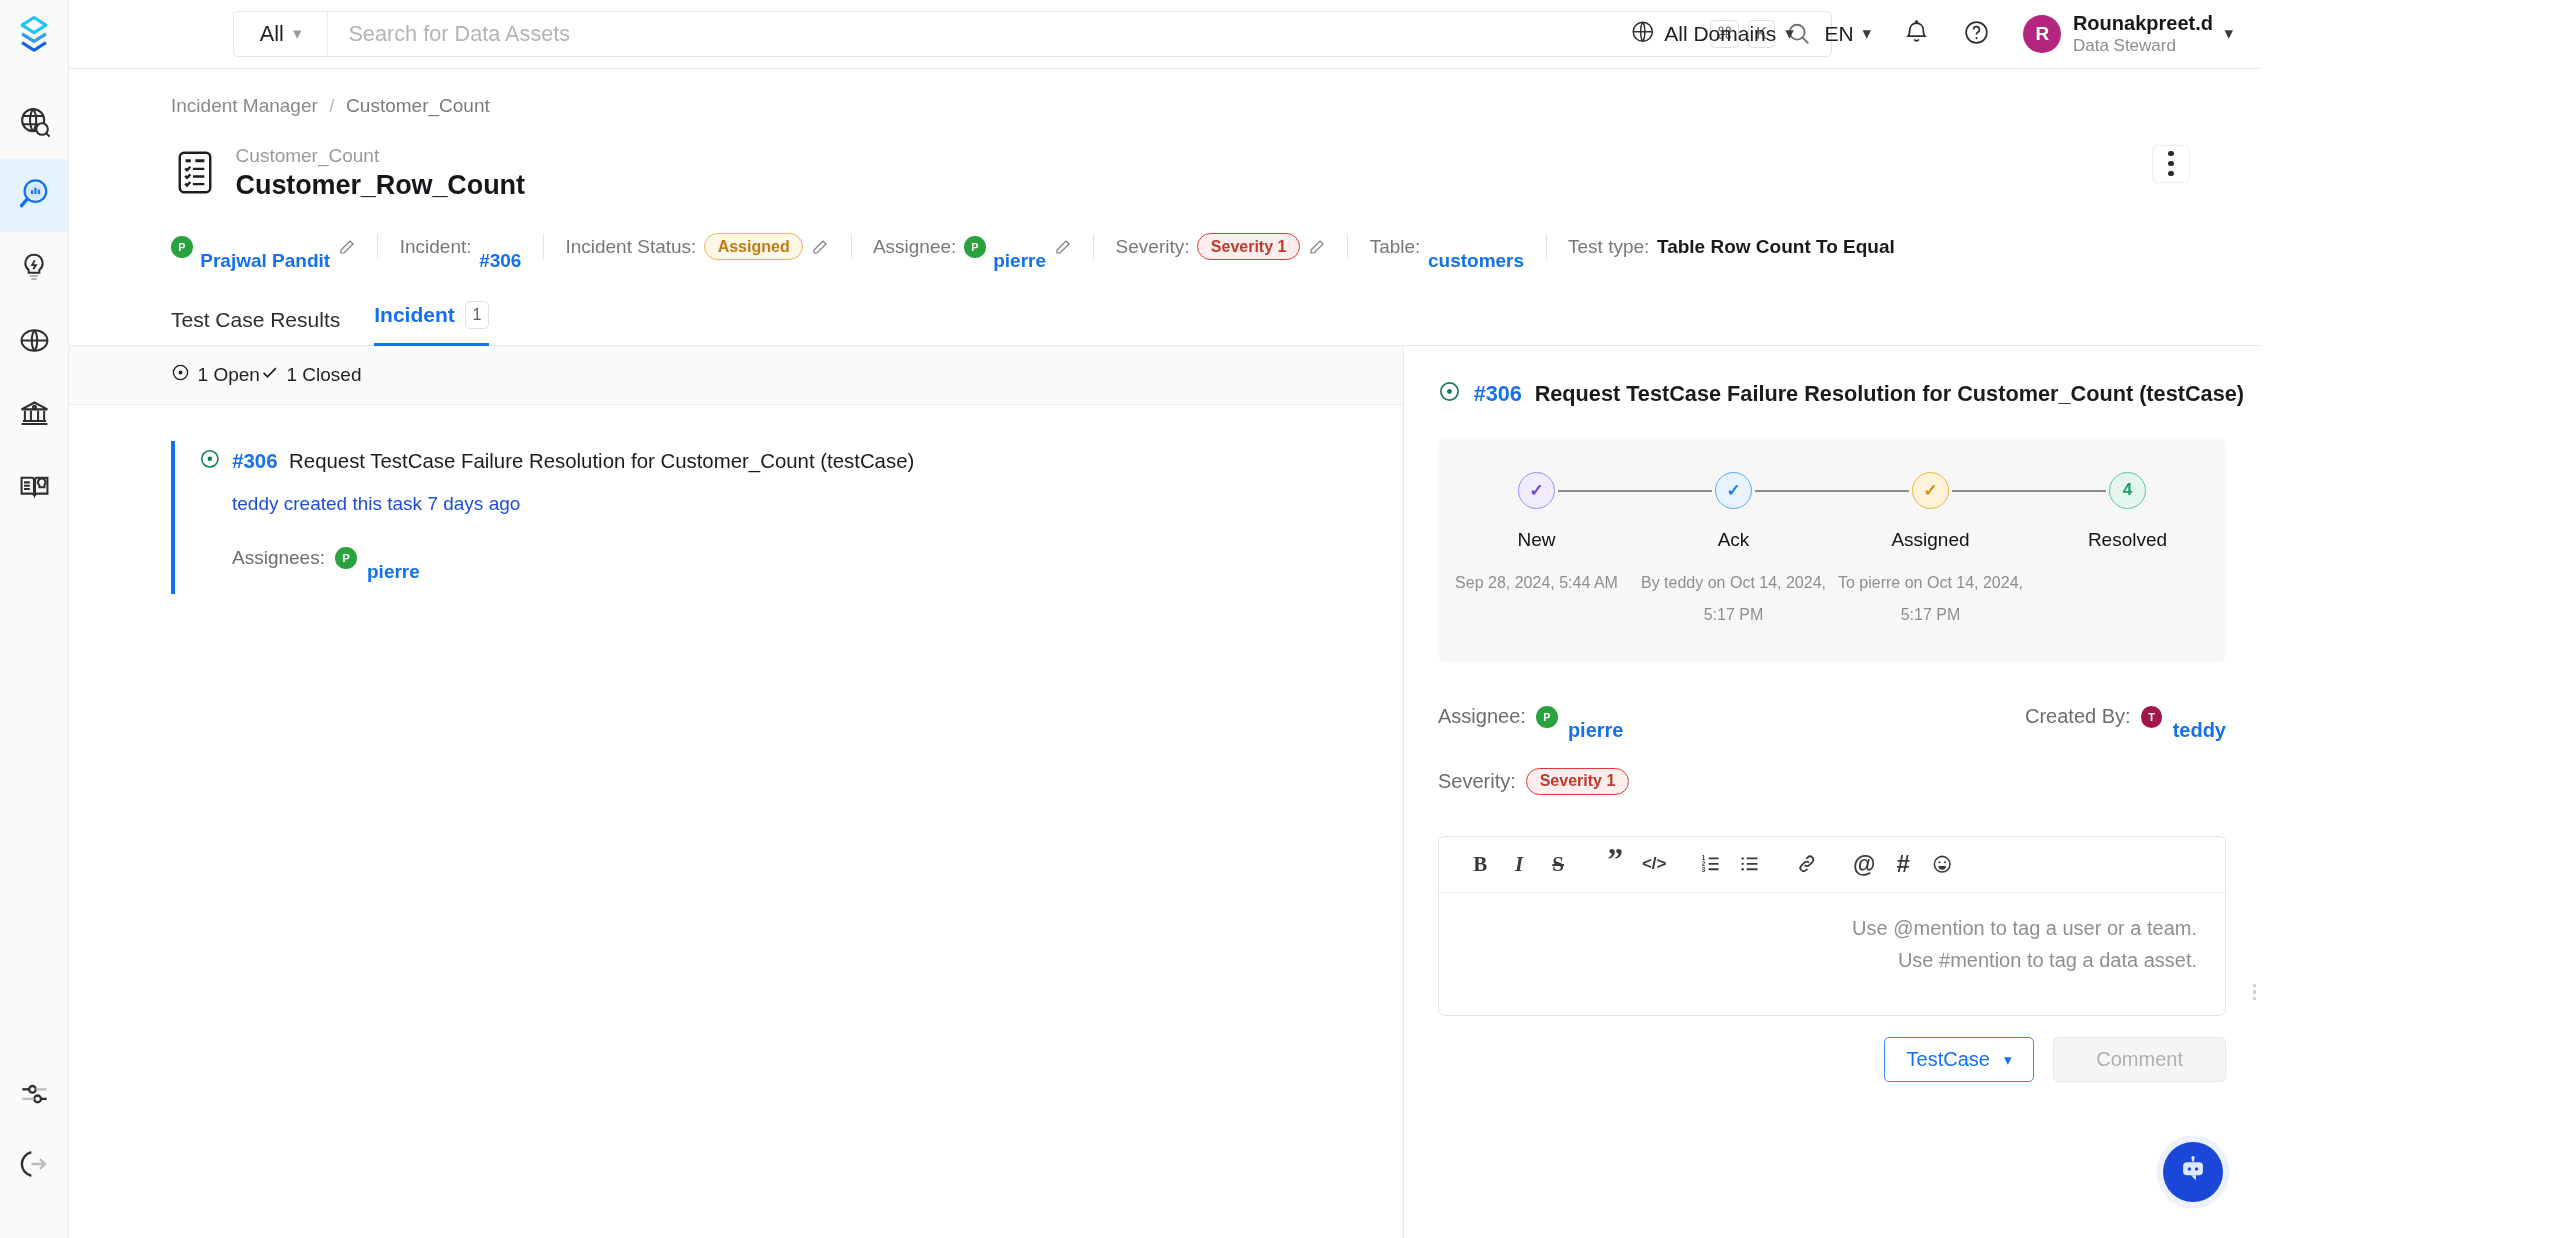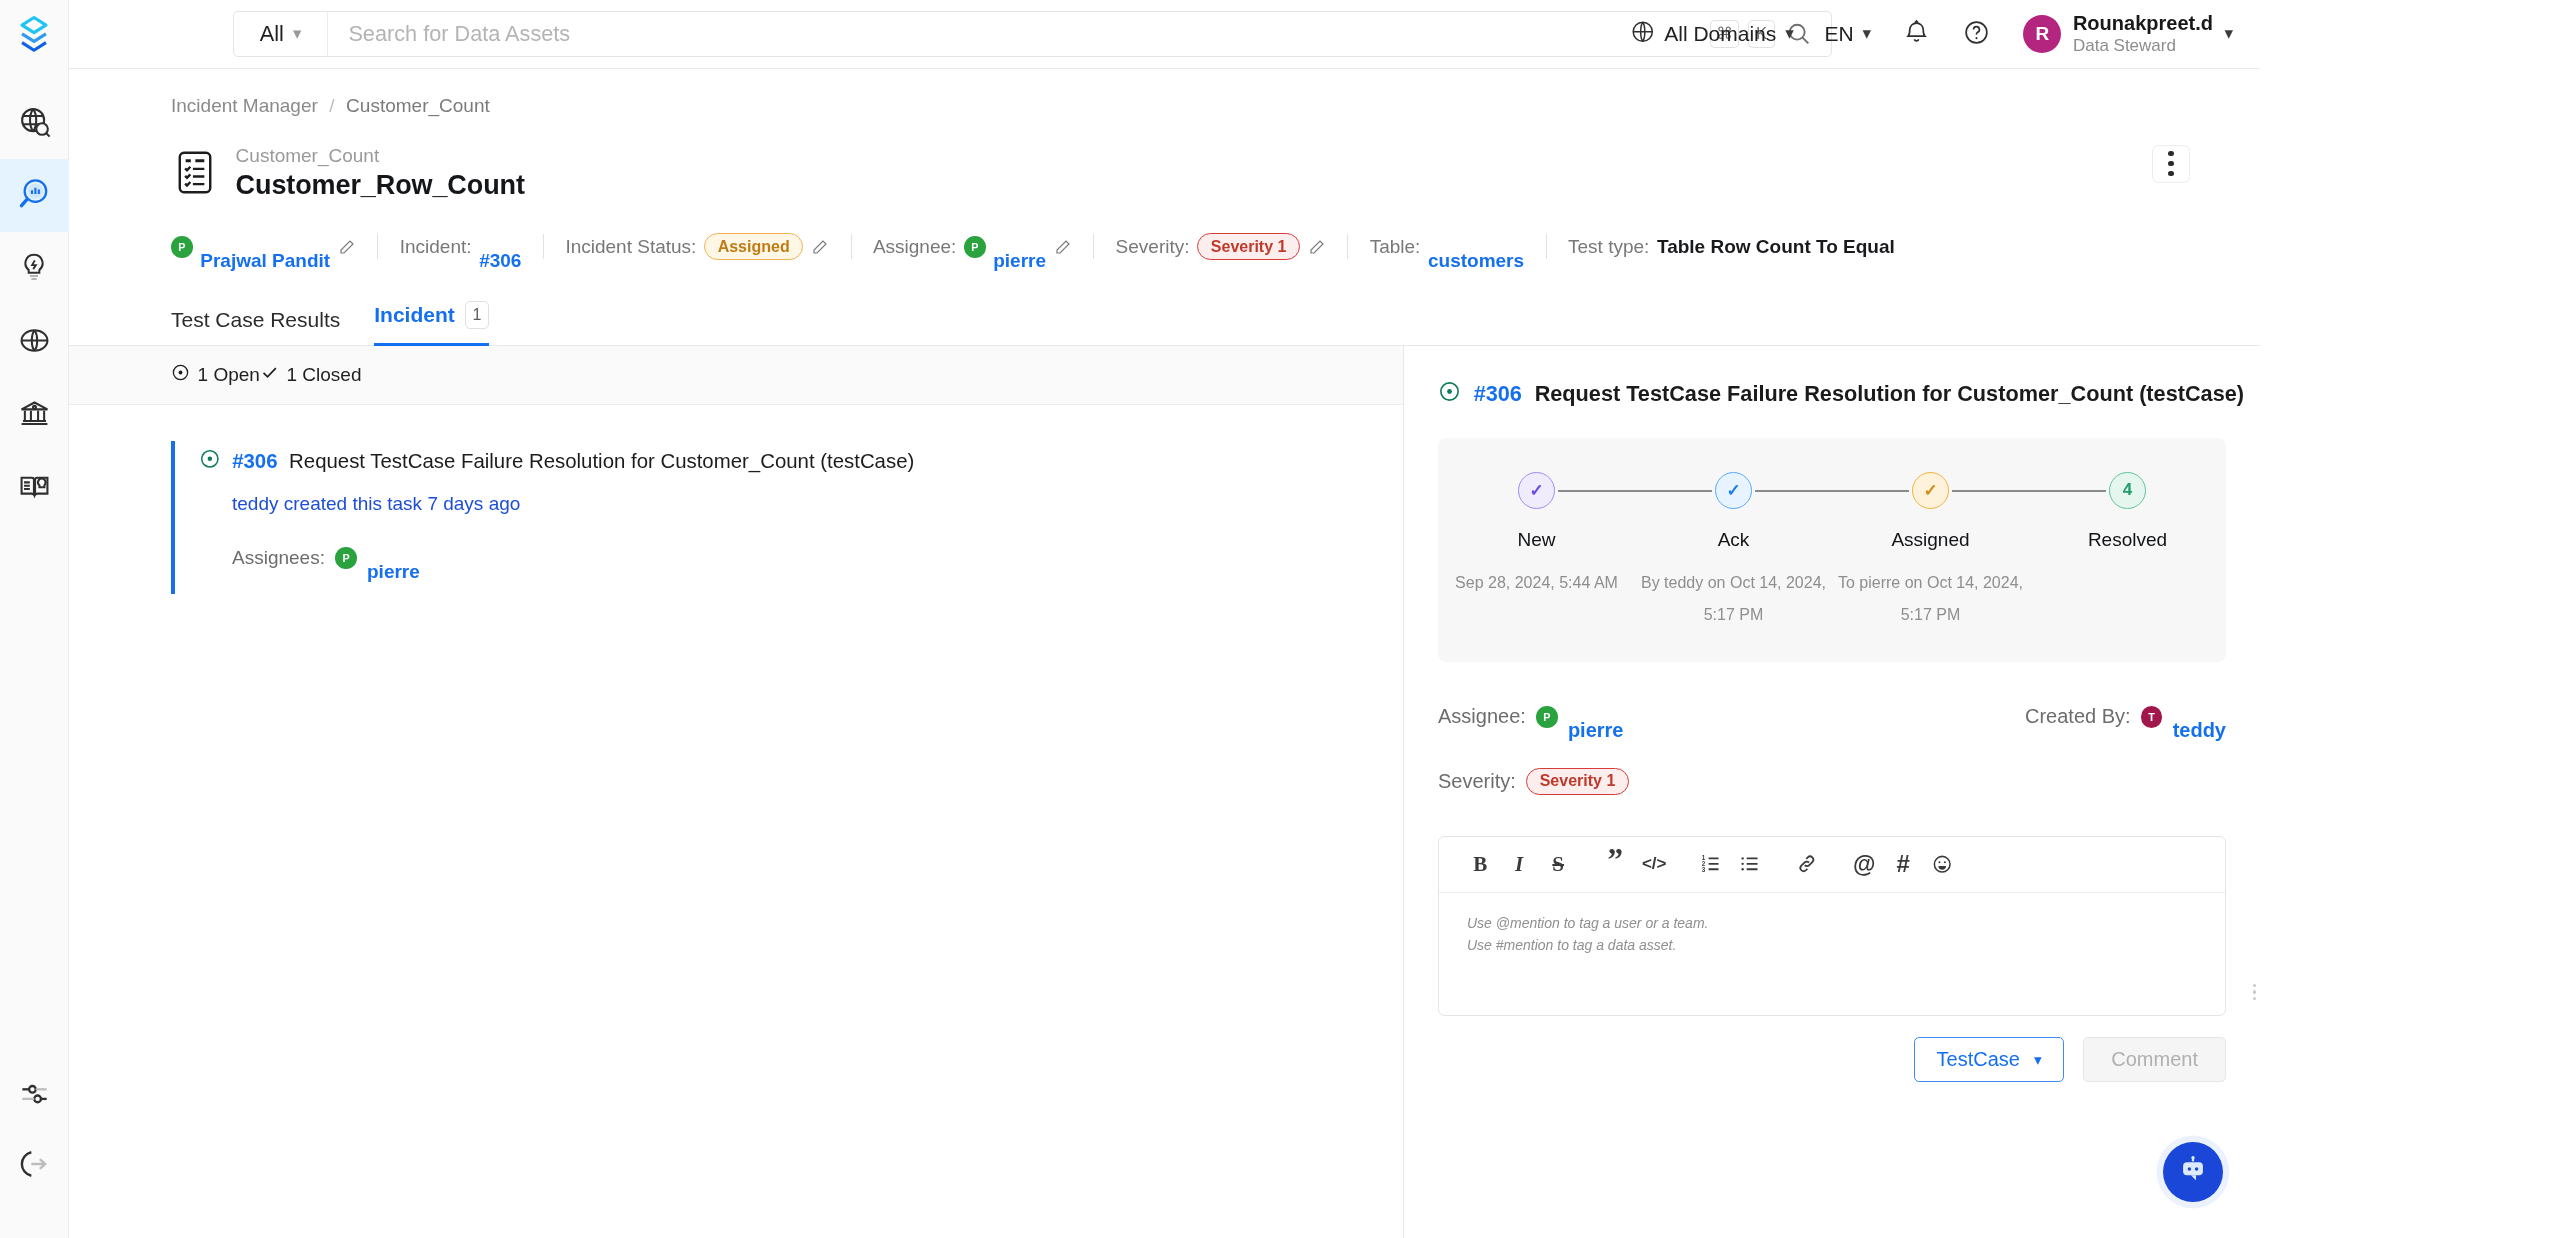--- a/index.html
+++ b/index.html
@@ -189,29 +189,29 @@
   }
   .ed-toolbar {
     height: 56px; border-bottom: 0.6px solid #eeeeee; display: flex; align-items: center; padding-left: 21.7px; gap: 0;
   }
   .ed-btn {
     width: 39px; height: 39px; display: flex; align-items: center; justify-content: center;
     font-size: 21px; color: #3a3a3a; cursor: pointer; font-weight: 700;
   }
   .ed-gap { width: 18px; }
   .ed-body { height: 122px; padding: 19px 28px; }
-  .ed-ph { font-size: 14px; color: #8f8f8f; font-style: italic; line-height: 1.62; }
+  .ed-ph { font-size: 20px; color: #8f8f8f; line-height: 1.62; text-align: right; }
 
   .ed-actions { margin: 21.7px 34px 0 34px; display: flex; justify-content: flex-end; align-items: center; gap: 19px; }
   .btn-resolve {
     height: 45px; padding: 0 21.7px; border: 0.6px solid #3b8bf0; border-radius: 5.1px; background: #fff;
     color: #1570ef; font-size: 20px; display: flex; align-items: center; gap: 14px; cursor: pointer;
   }
   .btn-comment {
-    height: 45px; padding: 0 27px; border: 0.6px solid #e6e6e6; border-radius: 5.1px; background: #f5f5f5;
+    height: 45px; padding: 0 42px; border: 0.6px solid #e6e6e6; border-radius: 5.1px; background: #f5f5f5;
     color: #b0b0b0; font-size: 20px; display: flex; align-items: center; cursor: pointer;
   }
 
   .scroll-dots { position: absolute; right: 3.8px; top: 984px; display:flex; flex-direction:column; gap:3.2px; }
   .scroll-dots i { width: 3.2px; height: 3.2px; background: #c9c9c9; border-radius: 50%; display:block; }
 
   .chat-fab {
     position: absolute; right: 37px; bottom: 36px; width: 60px; height: 60px; border-radius: 50%;
     background: #1a47d8; display: flex; align-items: center; justify-content: center; cursor: pointer;
     box-shadow: 0 0 0 6.4px rgba(60,130,246,.10);

